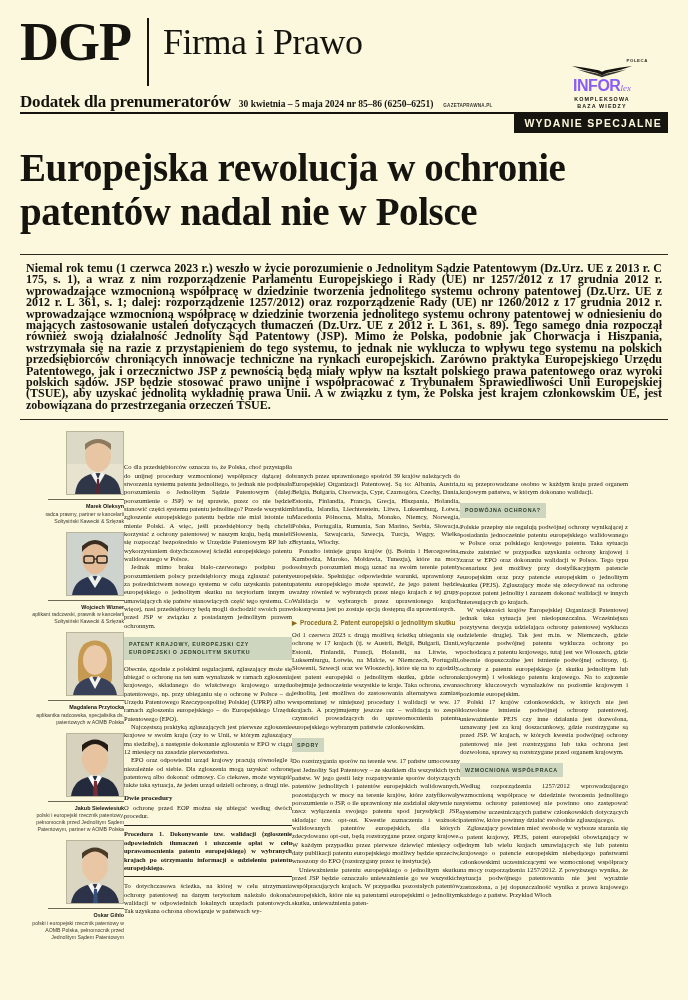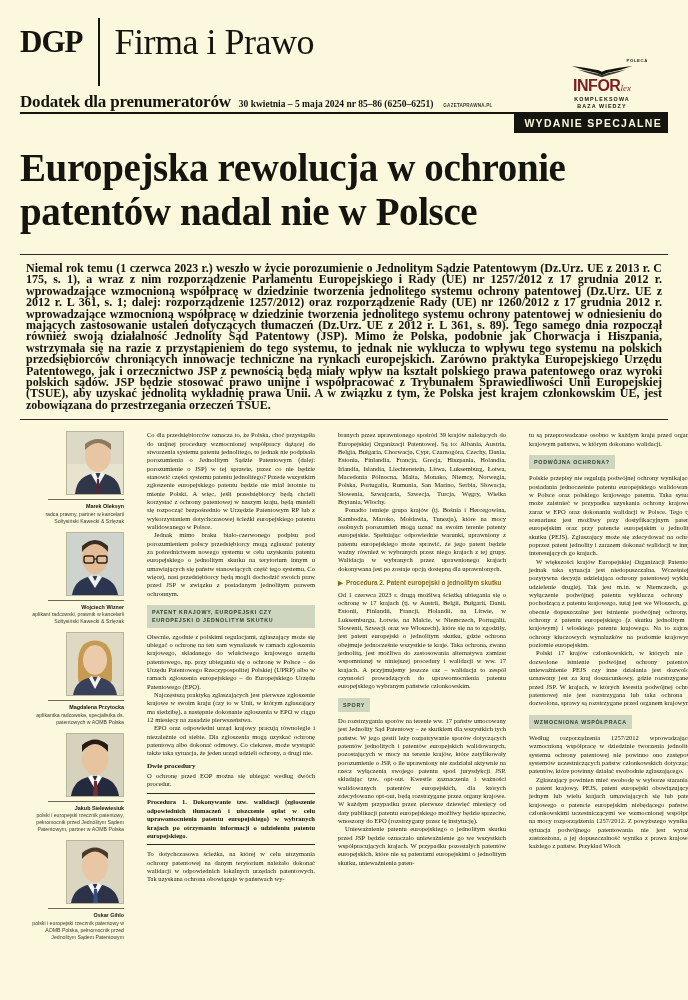--- a/index.html
+++ b/index.html
@@ -32,21 +32,21 @@
     padding-top: 18px;
     box-sizing: border-box;
   }
   .mast-top {
     display: flex;
     align-items: flex-start;
   }
   .logo-dgp {
     font-family: "Liberation Serif", serif;
     font-weight: bold;
-    font-size: 31px;
+    font-size: 54px;
     line-height: 48px;
     letter-spacing: -1px;
     color: #15140f;
   }
   .logo-div {
     width: 2px;
     background: #15140f;
     height: 68px;
     margin: 0 14px 0 16px;
   }
@@ -105,21 +105,21 @@
   .infor-bird {
     height: 14px;
     display: block;
     margin: 0 auto;
   }
   .infor-word {
     font-family: "Liberation Sans", sans-serif;
     font-weight: bold;
     font-size: 16px;
     letter-spacing: -0.5px;
-    color: #7f1d1d;
+    color: #8b5cf6;
     line-height: 16px;
   }
   .infor-word .lex {
     font-family: "Liberation Serif", serif;
     font-style: italic;
     font-size: 9px;
     font-weight: normal;
     letter-spacing: 0;
   }
   .infor-tag {
@@ -172,21 +172,22 @@
     font-size: 12px;
     line-height: 11.4px;
     text-align: justify;
     color: #15140f;
   }
 
   
   .content {
     display: flex;
     margin-top: 11px;
-    gap: 23px;
+    gap: 0;
+    align-items: center;
   }
   .col {
     box-sizing: border-box;
   }
   .col-authors { width: 104px; flex: 0 0 104px; }
   .col-text { width: 168px; flex: 0 0 168px; }
 
   .bodytext {
     font-family: "Liberation Serif", serif;
     font-size: 6.55px;

